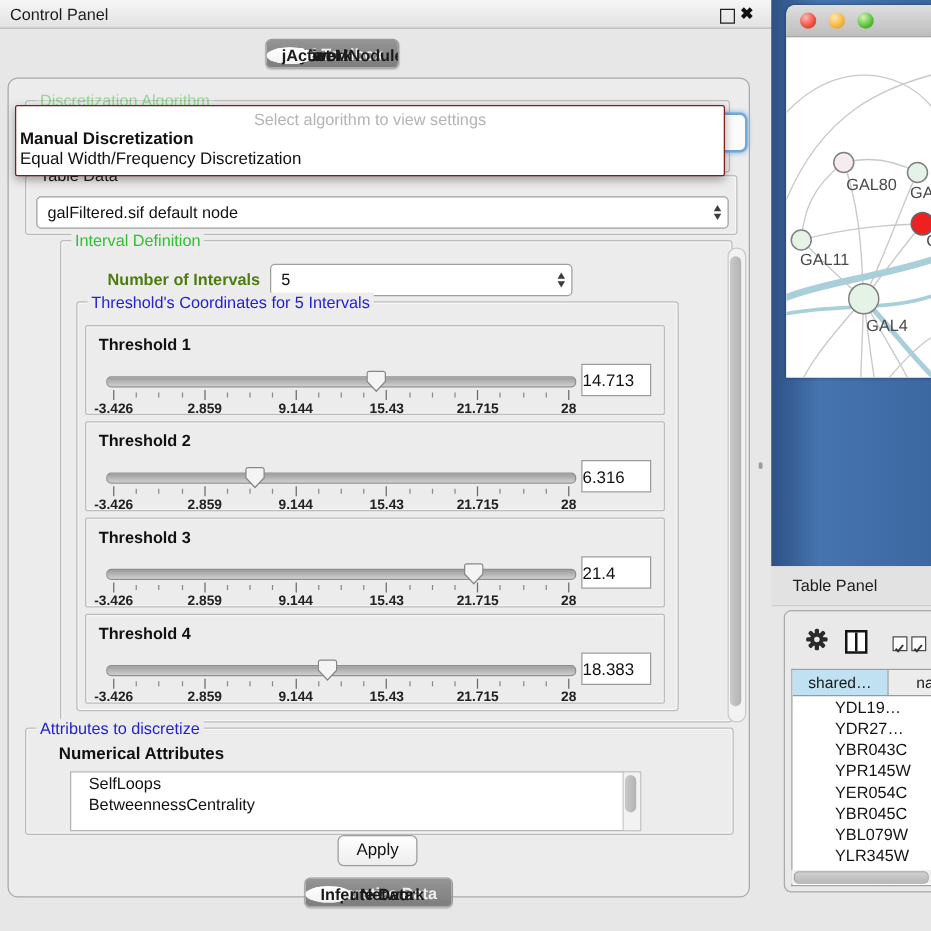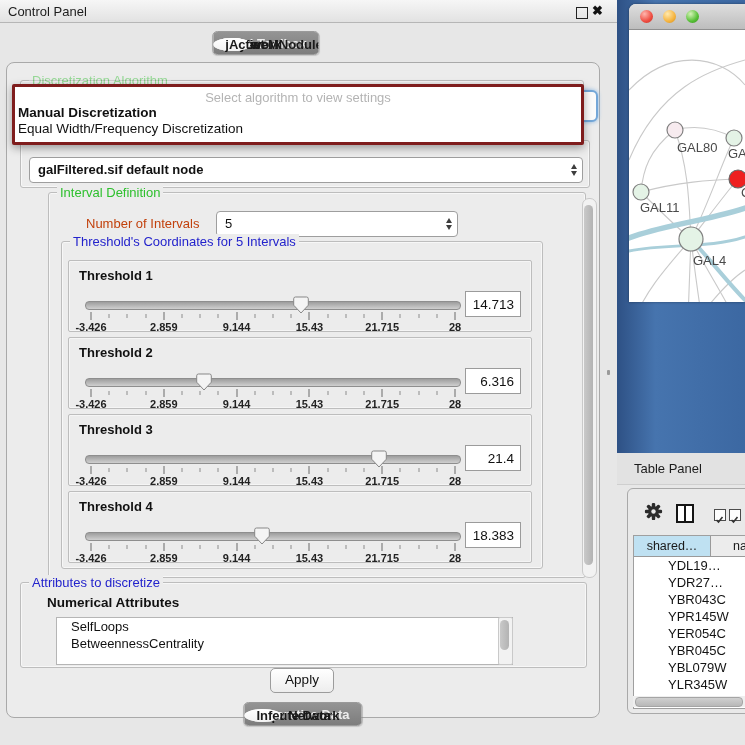--- a/index.html
+++ b/index.html
@@ -43,21 +43,21 @@
   .combo .combo-text{position:absolute;left:8px;top:4px;}
   .stepper{position:absolute;right:5px;top:50%;transform:translateY(-50%);
     display:flex;flex-direction:column;align-items:center;}
   .tri-up{width:0;height:0;border-left:3.5px solid transparent;border-right:3.5px solid transparent;
     border-bottom:5px solid #3d3d3d;margin-bottom:2px;}
   .tri-down{width:0;height:0;border-left:3.5px solid transparent;border-right:3.5px solid transparent;
     border-top:5px solid #3d3d3d;}
 
   
   #algo-popup{left:12px;top:84px;width:566px;height:55px;background:#fff;
-    border:3px solid #7f1d1d;border-radius:2px;box-shadow:0 3px 8px rgba(0,0,0,.35);z-index:40;text-decoration:underline;}
+    border:1px solid #7f1d1d;border-radius:2px;box-shadow:0 3px 8px rgba(0,0,0,.35);z-index:40;text-decoration:underline;}
   #algo-hint{position:absolute;top:3px;left:0;width:100%;text-align:center;
     color:#b4b4b4;font-size:13px;}
   .algo-item{position:absolute;left:3px;font-size:13.5px;color:#111;white-space:nowrap;}
   .algo-item.selected{font-weight:bold;}
   #focus-fragment{left:574px;top:90px;width:20px;height:28px;background:#fbfbfb;
     border:2px solid #74a7d8;border-radius:6px;box-shadow:0 0 4px #85b5e2;z-index:30;}
 
   
   #threshold-stack{position:absolute;left:6px;top:18px;}
   .threshold-box{position:relative;width:462px;height:70px;border:1px solid #bdbdbd;
@@ -66,21 +66,21 @@
   .slider-strip{position:absolute;left:22px;top:40px;width:364px;height:30px;}
   .track{position:absolute;left:-6px;right:-6px;top:0;height:7px;border-radius:4px;
     background:linear-gradient(#9d9d9d,#cfcfcf);border:1px solid #8e8e8e;}
   .thumb{position:absolute;top:-5px;width:16px;height:18px;transform:translateX(-50%);z-index:2;}
   .tick{position:absolute;top:11px;width:1px;background:#6a6a6a;transform:translateX(-0.5px);}
   .tick.major{height:8px;}
   .tick.minor{height:4px;top:13px;background:#8b8b8b;}
   .tick-label{position:absolute;top:20px;transform:translateX(-50%);font-size:11px;
     font-weight:bold;color:#222;white-space:nowrap;}
   .value-box{position:absolute;left:396px;top:30px;width:56px;height:26px;background:#fff;
-    border:1px solid #9b9b9b;font-size:13.5px;color:#111;text-align:right;
+    border:1px solid #9b9b9b;font-size:13.5px;color:#111;
     line-height:26px;padding-right:6px;box-sizing:border-box;}
 
   
   .vscroll{position:absolute;width:13px;background:#f2f2f2;border:1px solid #c9c9c9;border-radius:7px;}
   .vscroll .vthumb{position:absolute;left:1px;width:9px;border-radius:5px;
     background:linear-gradient(90deg,#c9c9c9,#b3b3b3);}
   .hscroll{position:absolute;height:11px;background:#efefef;}
   .hscroll .hthumb{position:absolute;top:1px;height:8px;border-radius:4px;
     background:linear-gradient(#d0d0d0,#b8b8b8);border:1px solid #a5a5a5;}
 
@@ -173,35 +173,35 @@
 <div class="abs" id="focus-fragment"></div>
 
 <div class="abs" id="algo-popup">
   <div id="algo-hint">Select algorithm to view settings</div>
   <div id="algo-items">
       <div class="algo-item selected" style="top: 18px;">Manual Discretization</div>
       <div class="algo-item" style="top: 34px;">Equal Width/Frequency Discretization</div>
     </div>
 </div>
 
-<div class="groupbox abs" style="left:20px;top:140px;width:568px;height:46px;font-weight:bold;">
+<div class="groupbox abs" style="left:20px;top:140px;width:568px;height:46px;">
   <span class="grouptitle gt-black">Table Data</span>
   <div class="combo" style="left:8px;top:16px;width:552px;height:24px;">
     <span class="combo-text">galFiltered.sif default node</span>
     <span class="stepper">
       <span class="tri-up"></span>
         <span class="tri-down"></span>
     </span>
   </div>
 </div>
 
 <div class="groupbox abs" style="left:48px;top:192px;width:536px;height:384px;">
   <span class="grouptitle gt-green">Interval Definition</span>
 
-  <div style="position:absolute;left:37px;top:23px;font-size:13px;font-weight:normal;color:#c2410c;">Number of Intervals</div>
+  <div style="position:absolute;left:37px;top:23px;font-size:13px;font-weight:bold;color:#4d7c0f;">Number of Intervals</div>
   <div class="combo" style="left:167px;top:18px;width:240px;height:24px;">
     <span class="combo-text">5</span>
     <span class="stepper">
       <span class="tri-up"></span>
         <span class="tri-down"></span>
     </span>
   </div>
 
   <div class="groupbox" style="left:12px;top:48px;width:480px;height:326px;">
     <span class="grouptitle gt-blue">Threshold's Coordinates for 5 Intervals</span>

